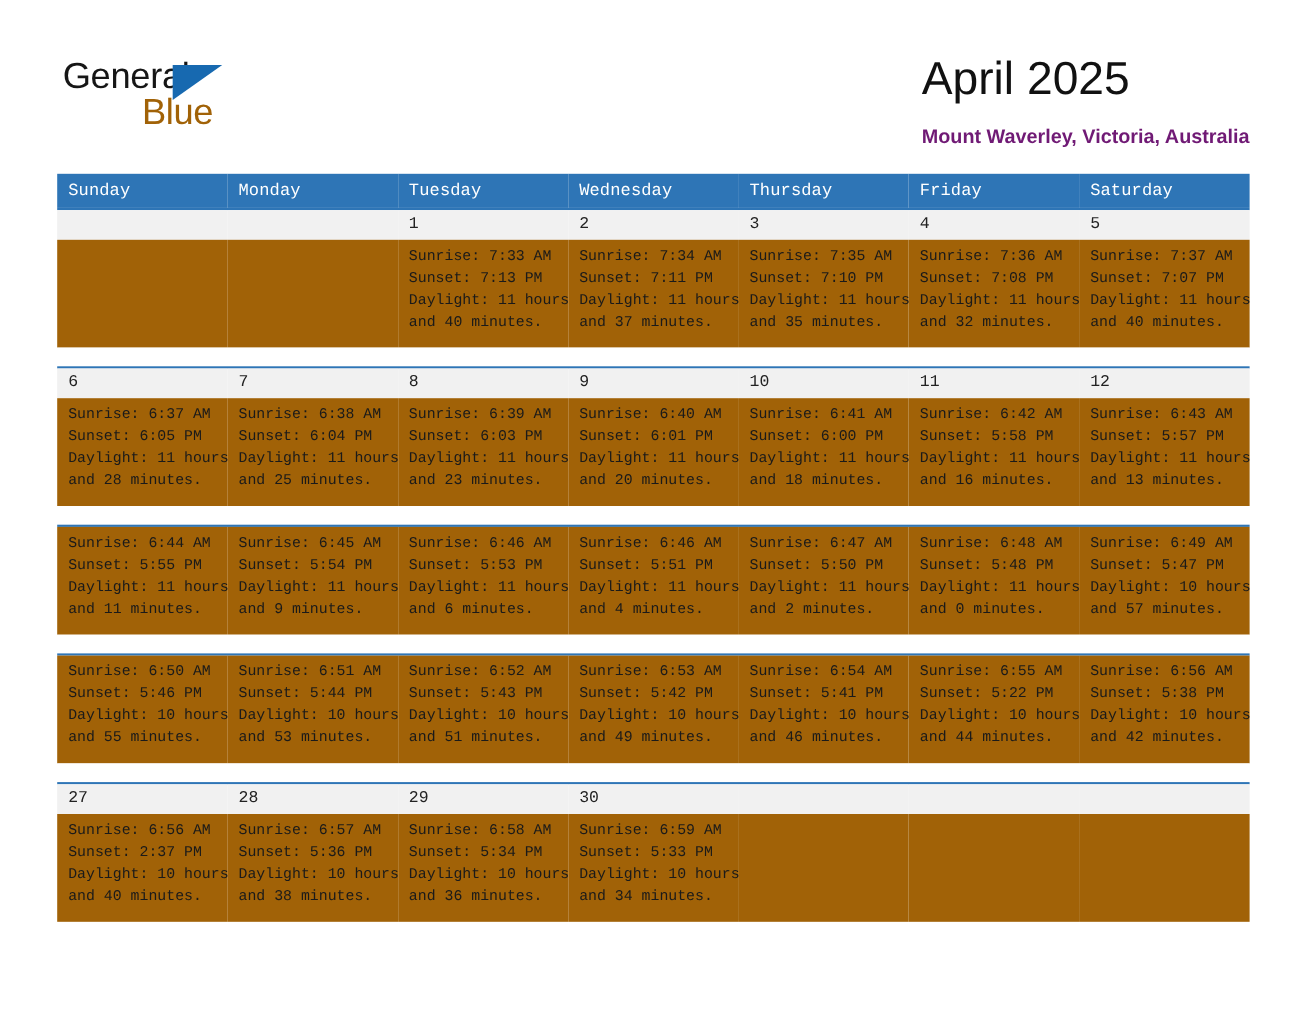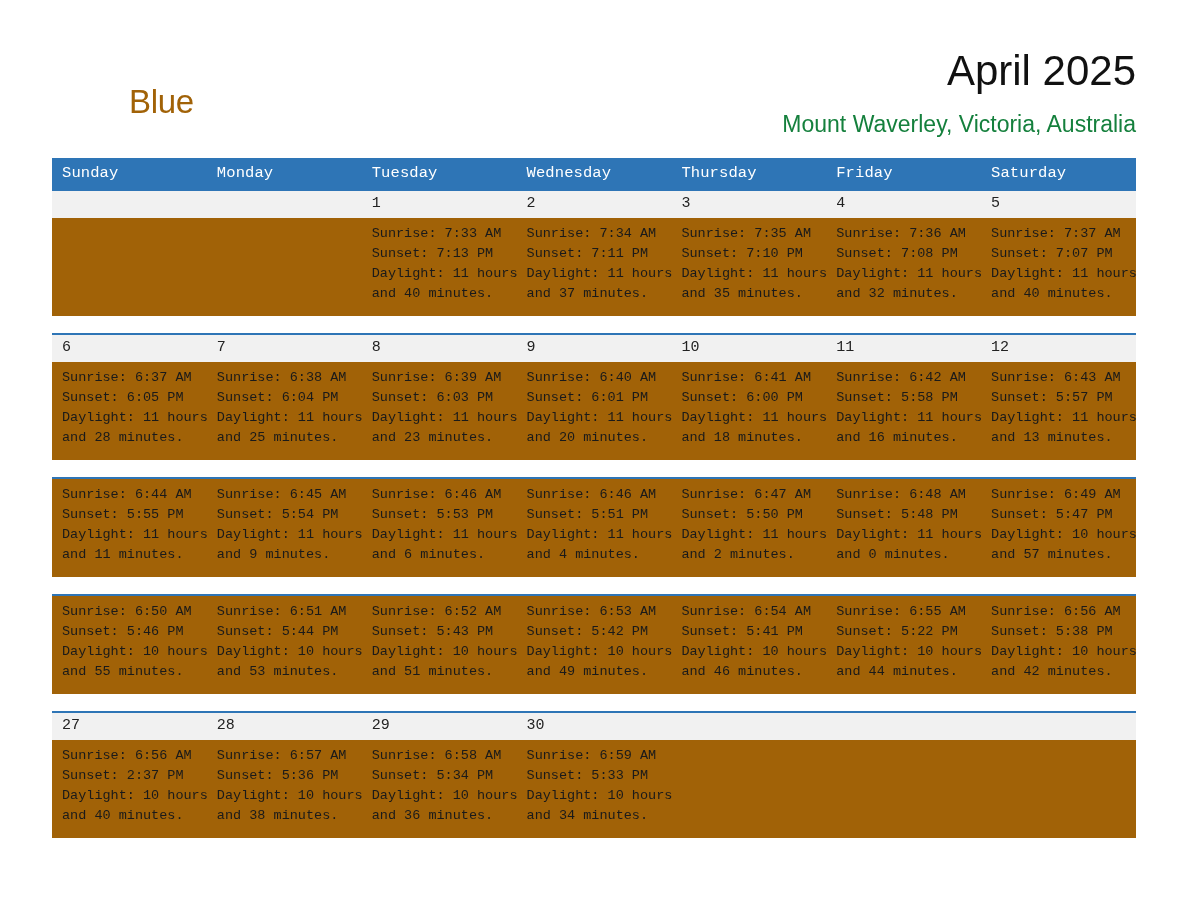--- a/index.html
+++ b/index.html
@@ -68,36 +68,36 @@
     top: 33px;
     font-size: 33px;
     letter-spacing: -0.3px;
     color: #a16207;
     font-family: "Liberation Sans", sans-serif;
   }
   .title-block {
     position: absolute;
     right: 52px;
     top: 46px;
-    text-align: right;
+    text-align: left;
     margin-left: 16px;
   }
   .month-title {
     font-size: 42px;
     font-weight: normal;
     letter-spacing: 0px;
     color: #111111;
     line-height: 50px;
     white-space: nowrap;
   }
   .location {
     margin-top: 14px;
-    font-size: 23px;
-    font-weight: normal;
-    color: #15803d;
+    font-size: 18px;
+    font-weight: bold;
+    color: #701a75;
     line-height: 28px;
     white-space: nowrap;
   }
 
   
   .calendar {
     position: absolute;
     left: 52px;
     top: 158px;
     width: 1084px;
@@ -163,20 +163,24 @@
   }
 </style>
 </head>
 <body>
 
 <div class="page">
 
   <div class="header">
 
     <div class="logo">
+      <span class="logo-row1">
+        <span class="logo-general">General</span>
+        <span class="logo-triangle"></span>
+      </span>
       <span class="logo-blue">Blue</span>
     </div>
 
     <div class="title-block">
       <div class="month-title">April 2025</div>
       <div class="location">Mount Waverley, Victoria, Australia</div>
     </div>
 
   </div>
 

